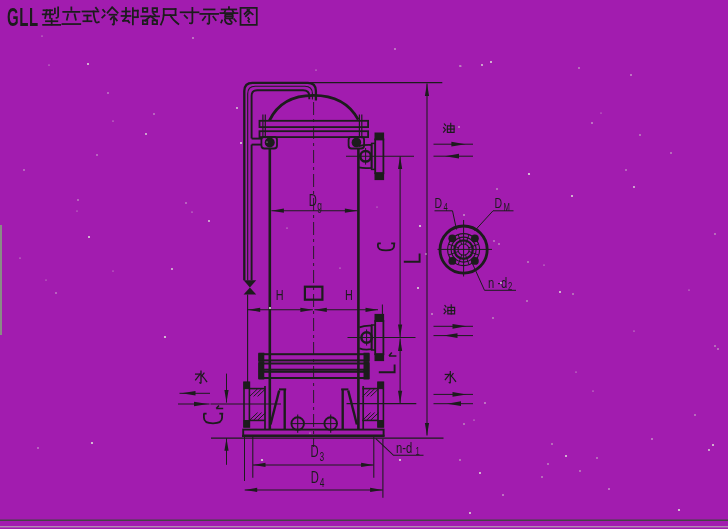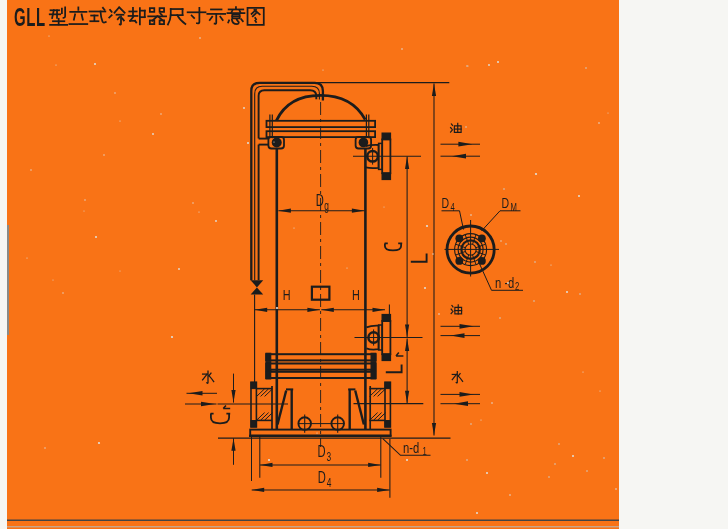--- a/index.html
+++ b/index.html
@@ -1,16 +1,16 @@
 <!DOCTYPE html>
 <html><head>
 <meta charset="utf-8">
 <style>
 html,body{margin:0;padding:0;background:#f6f6f3;}
-#page{width:612px;height:529px;position:relative;background:#f97316;overflow:hidden;margin-left:7px;}
+#page{width:728px;height:529px;position:relative;background:#a21caf;overflow:hidden;}
 </style>
 </head>
 <body>
 <div id="page">
 <svg width="728" height="529" viewBox="0 0 728 529" xmlns="http://www.w3.org/2000/svg">
 <defs>
         <g id="g-xing" fill="none" stroke="#1c1c1c" stroke-width="8.6" stroke-linecap="square">
           <path d="M10 20 H52"></path>
           <path d="M6 40 H58"></path>
           <path d="M26 20 L18 58"></path>

